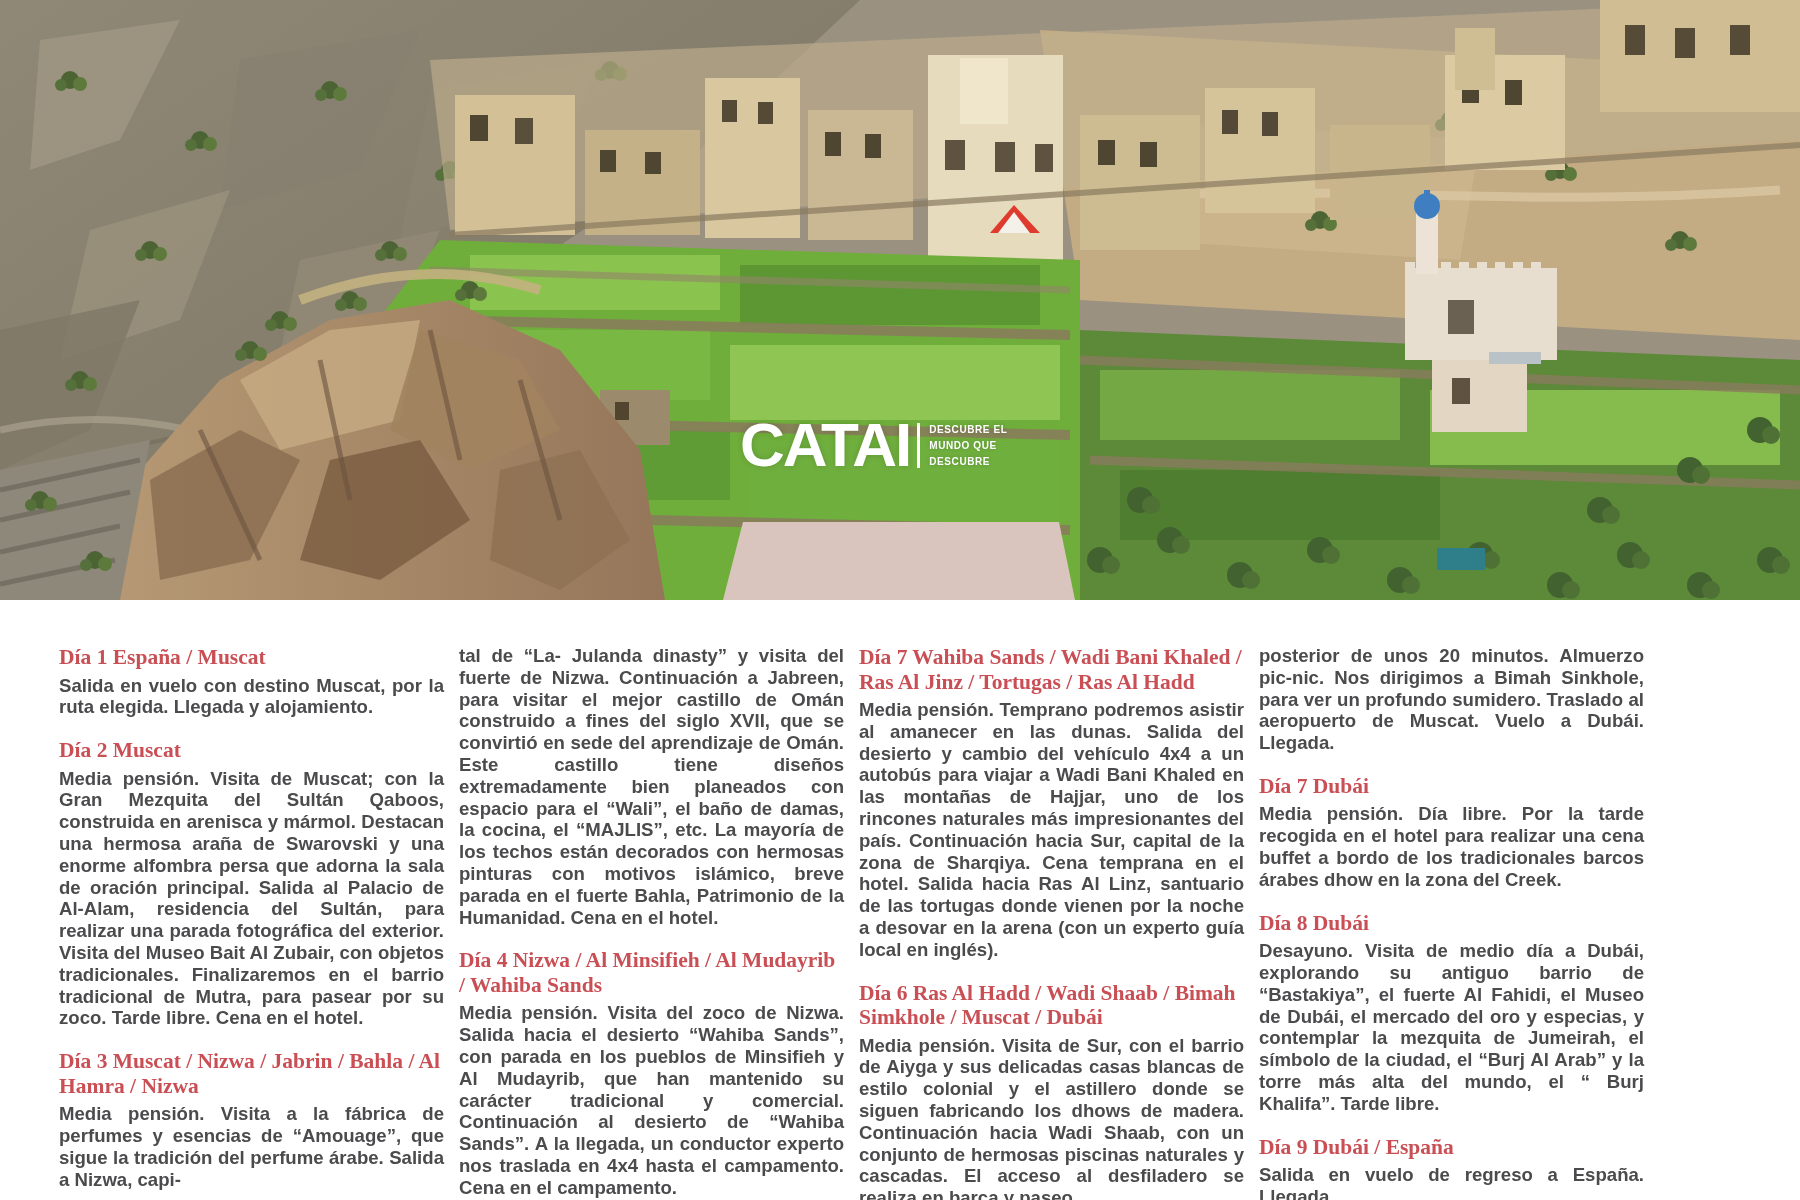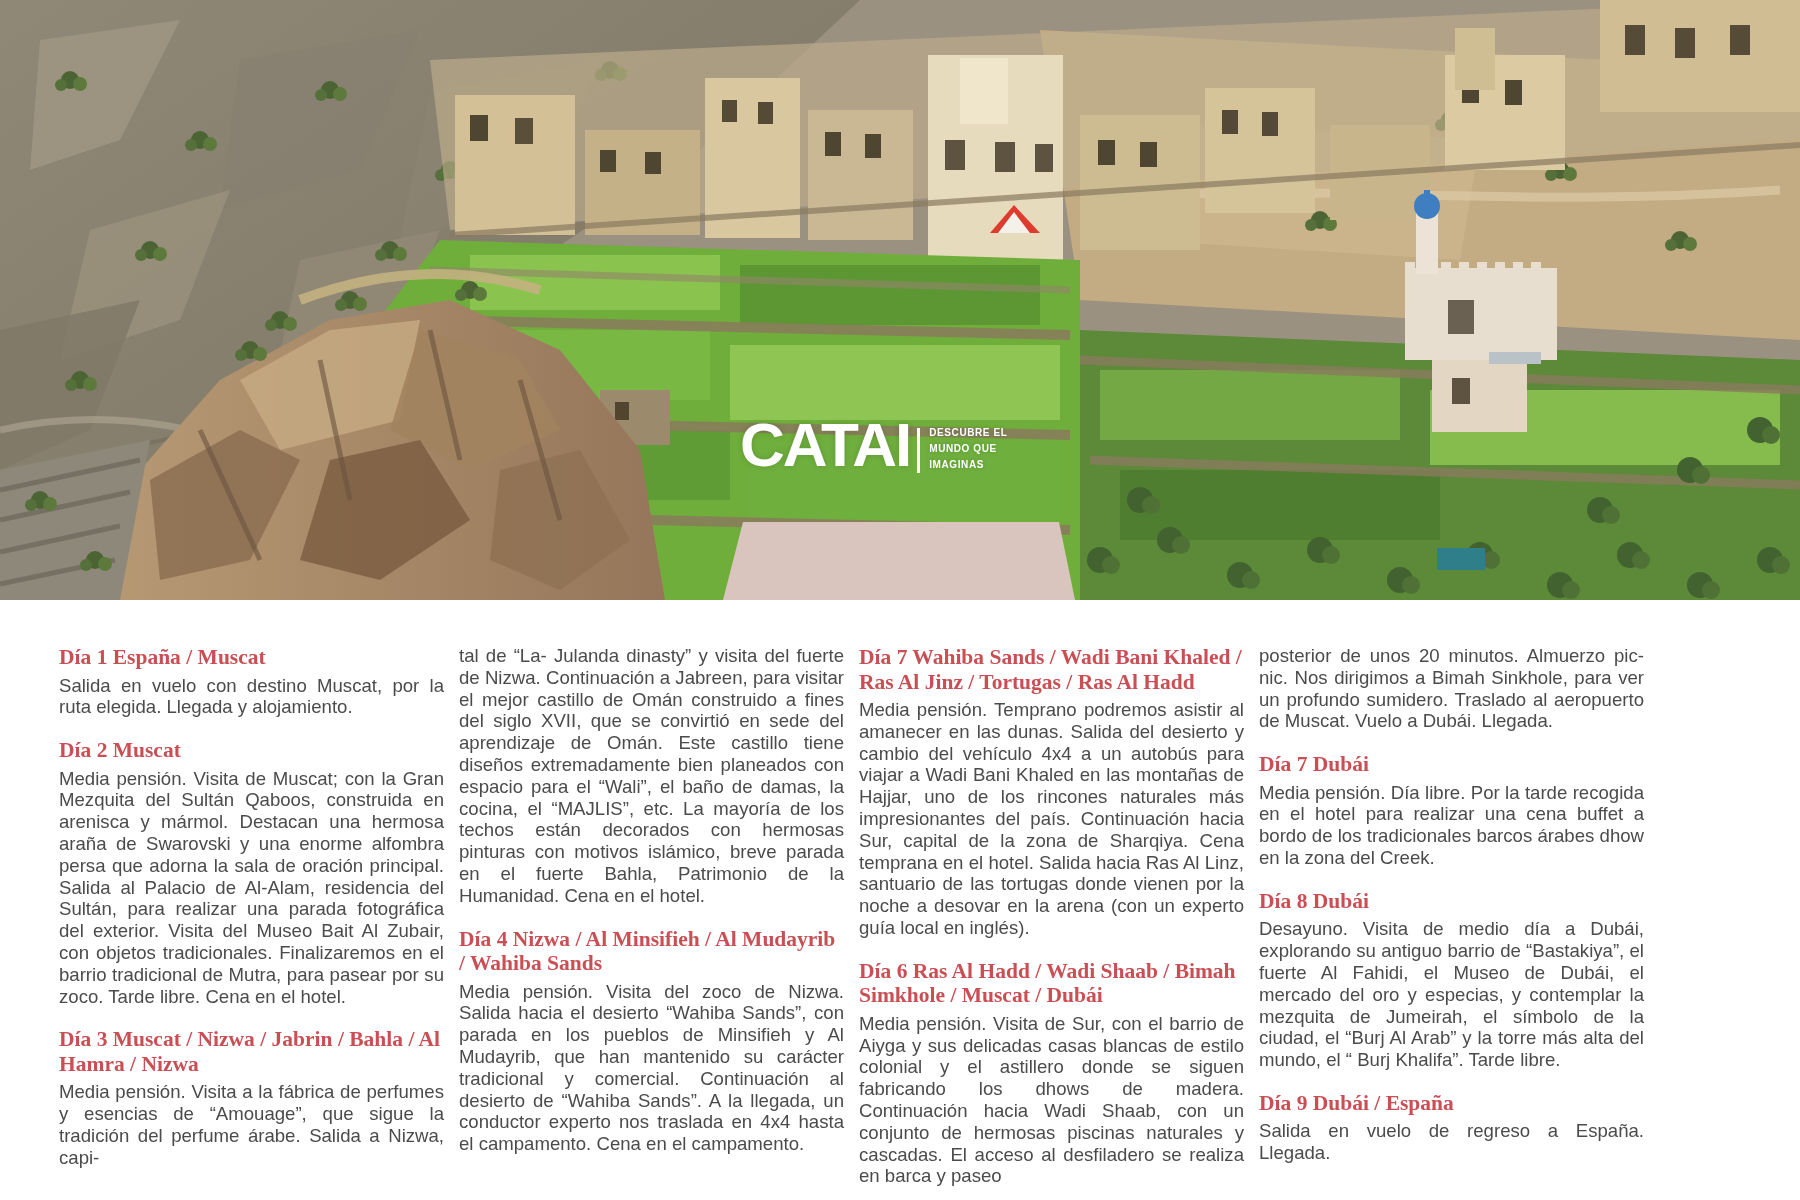--- a/index.html
+++ b/index.html
@@ -2,34 +2,34 @@
 <html lang="es"><head>
 <meta charset="utf-8">
 <style>
   html,body{margin:0;padding:0;background:#ffffff;}
   .page{position:relative;width:1800px;height:1200px;background:#ffffff;overflow:hidden;
         font-family:"Liberation Sans",sans-serif;}
   
   .hero{position:absolute;left:0;top:0;width:1800px;height:600px;}
   .hero svg{display:block;width:1800px;height:600px;}
   
-  .logo{position:absolute;left:740px;top:417px;display:flex;align-items:flex-end;color:#ffffff;}
+  .logo{position:absolute;left:740px;top:417px;display:flex;align-items:flex-start;color:#ffffff;}
   .logo-word{font-size:62px;font-weight:800;letter-spacing:-2px;line-height:56px;
              text-shadow:0 0 6px rgba(0,0,0,.15);}
   .logo-divider{width:3px;height:45px;background:#ffffff;margin:6px 9px 0 7px;}
   .logo-tagline{font-size:10px;font-weight:700;line-height:16px;letter-spacing:.6px;padding-top:5px;
                 text-shadow:0 0 4px rgba(0,0,0,.2);}
   
   .columns{position:absolute;left:59px;top:645px;width:1650px;display:flex;gap:15px;}
   .col{flex:0 0 385px;width:385px;}
   .day-heading{font-family:"Liberation Serif",serif;font-weight:700;color:#c94f55;
                font-size:21.5px;line-height:24.5px;margin:20px 0 5px 0;}
   .col .day-heading:first-child{margin-top:0;}
   .body-text{color:#4b4b4d;font-size:18.6px;line-height:21.8px;text-align:justify;
-             margin:0;hyphens:auto;-webkit-hyphens:auto;}
+             margin:0;hyphens:auto;font-weight:bold;-webkit-hyphens:auto;}
 </style>
 </head>
 <body>
 
 <div class="page">
 
   <div class="hero">
     <svg viewBox="0 0 1800 600" preserveAspectRatio="none">
       <defs>
         <g id="bush">
@@ -215,21 +215,21 @@
       <polygon points="743,522 1059,522 1075,600 723,600" fill="#d9c5be"></polygon>
     </svg>
   </div>
 
   <div class="logo">
     <div class="logo-word">CATAI</div>
     <div class="logo-divider"></div>
     <div class="logo-tagline">
       <div>DESCUBRE EL</div>
       <div>MUNDO QUE</div>
-      <div>IMAGINAS</div>
+      <div>DESCUBRE</div>
     </div>
   </div>
 
   <div class="columns">
 
     <div class="col">
       <h3 class="day-heading">Día 1 España / Muscat</h3>
       <p class="body-text">Salida en vuelo con destino Muscat, por la ruta elegida. Llegada y alojamiento.</p>
       <h3 class="day-heading">Día 2 Muscat</h3>
       <p class="body-text">Media pensión. Visita de Muscat; con la Gran Mezquita del Sultán Qaboos, construida en arenisca y mármol. Destacan una hermosa araña de Swarovski y una enorme alfombra persa que adorna la sala de oración principal. Salida al Palacio de Al-Alam, residencia del Sultán, para realizar una parada fotográfica del exterior. Visita del Museo Bait Al Zubair, con objetos tradicionales. Finalizaremos en el barrio tradicional de Mutra, para pasear por su zoco. Tarde libre. Cena en el hotel.</p>

